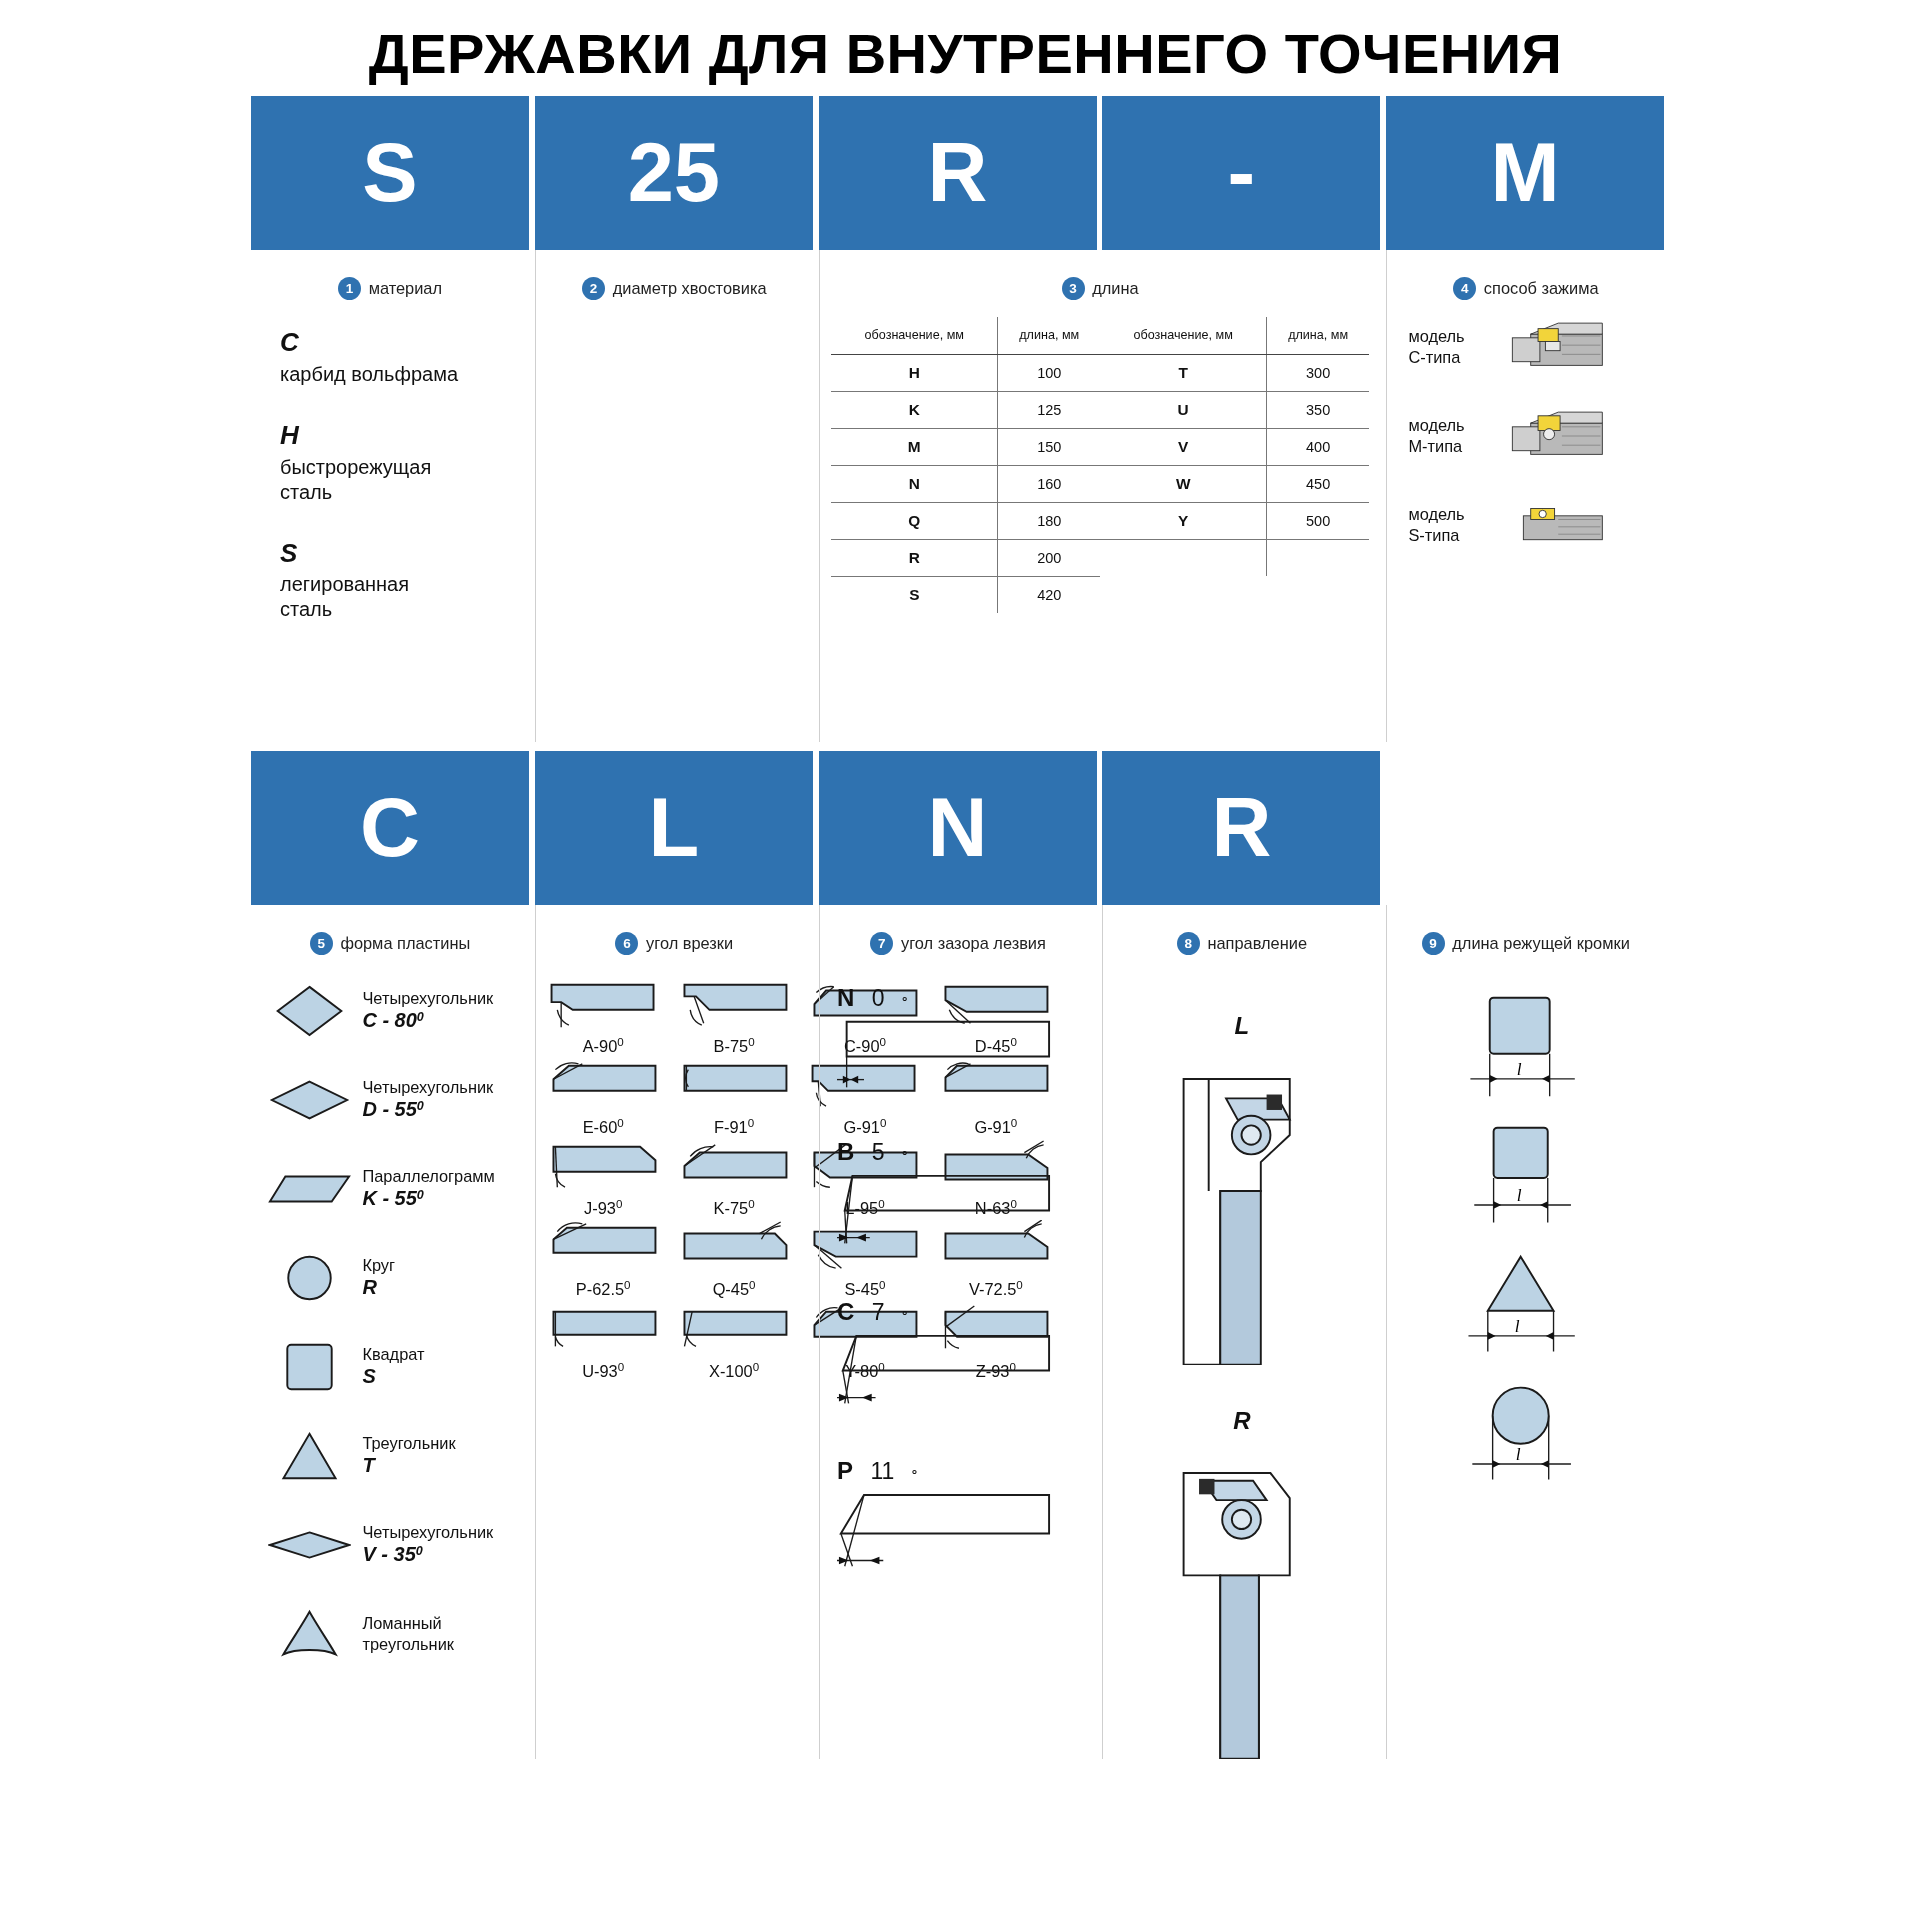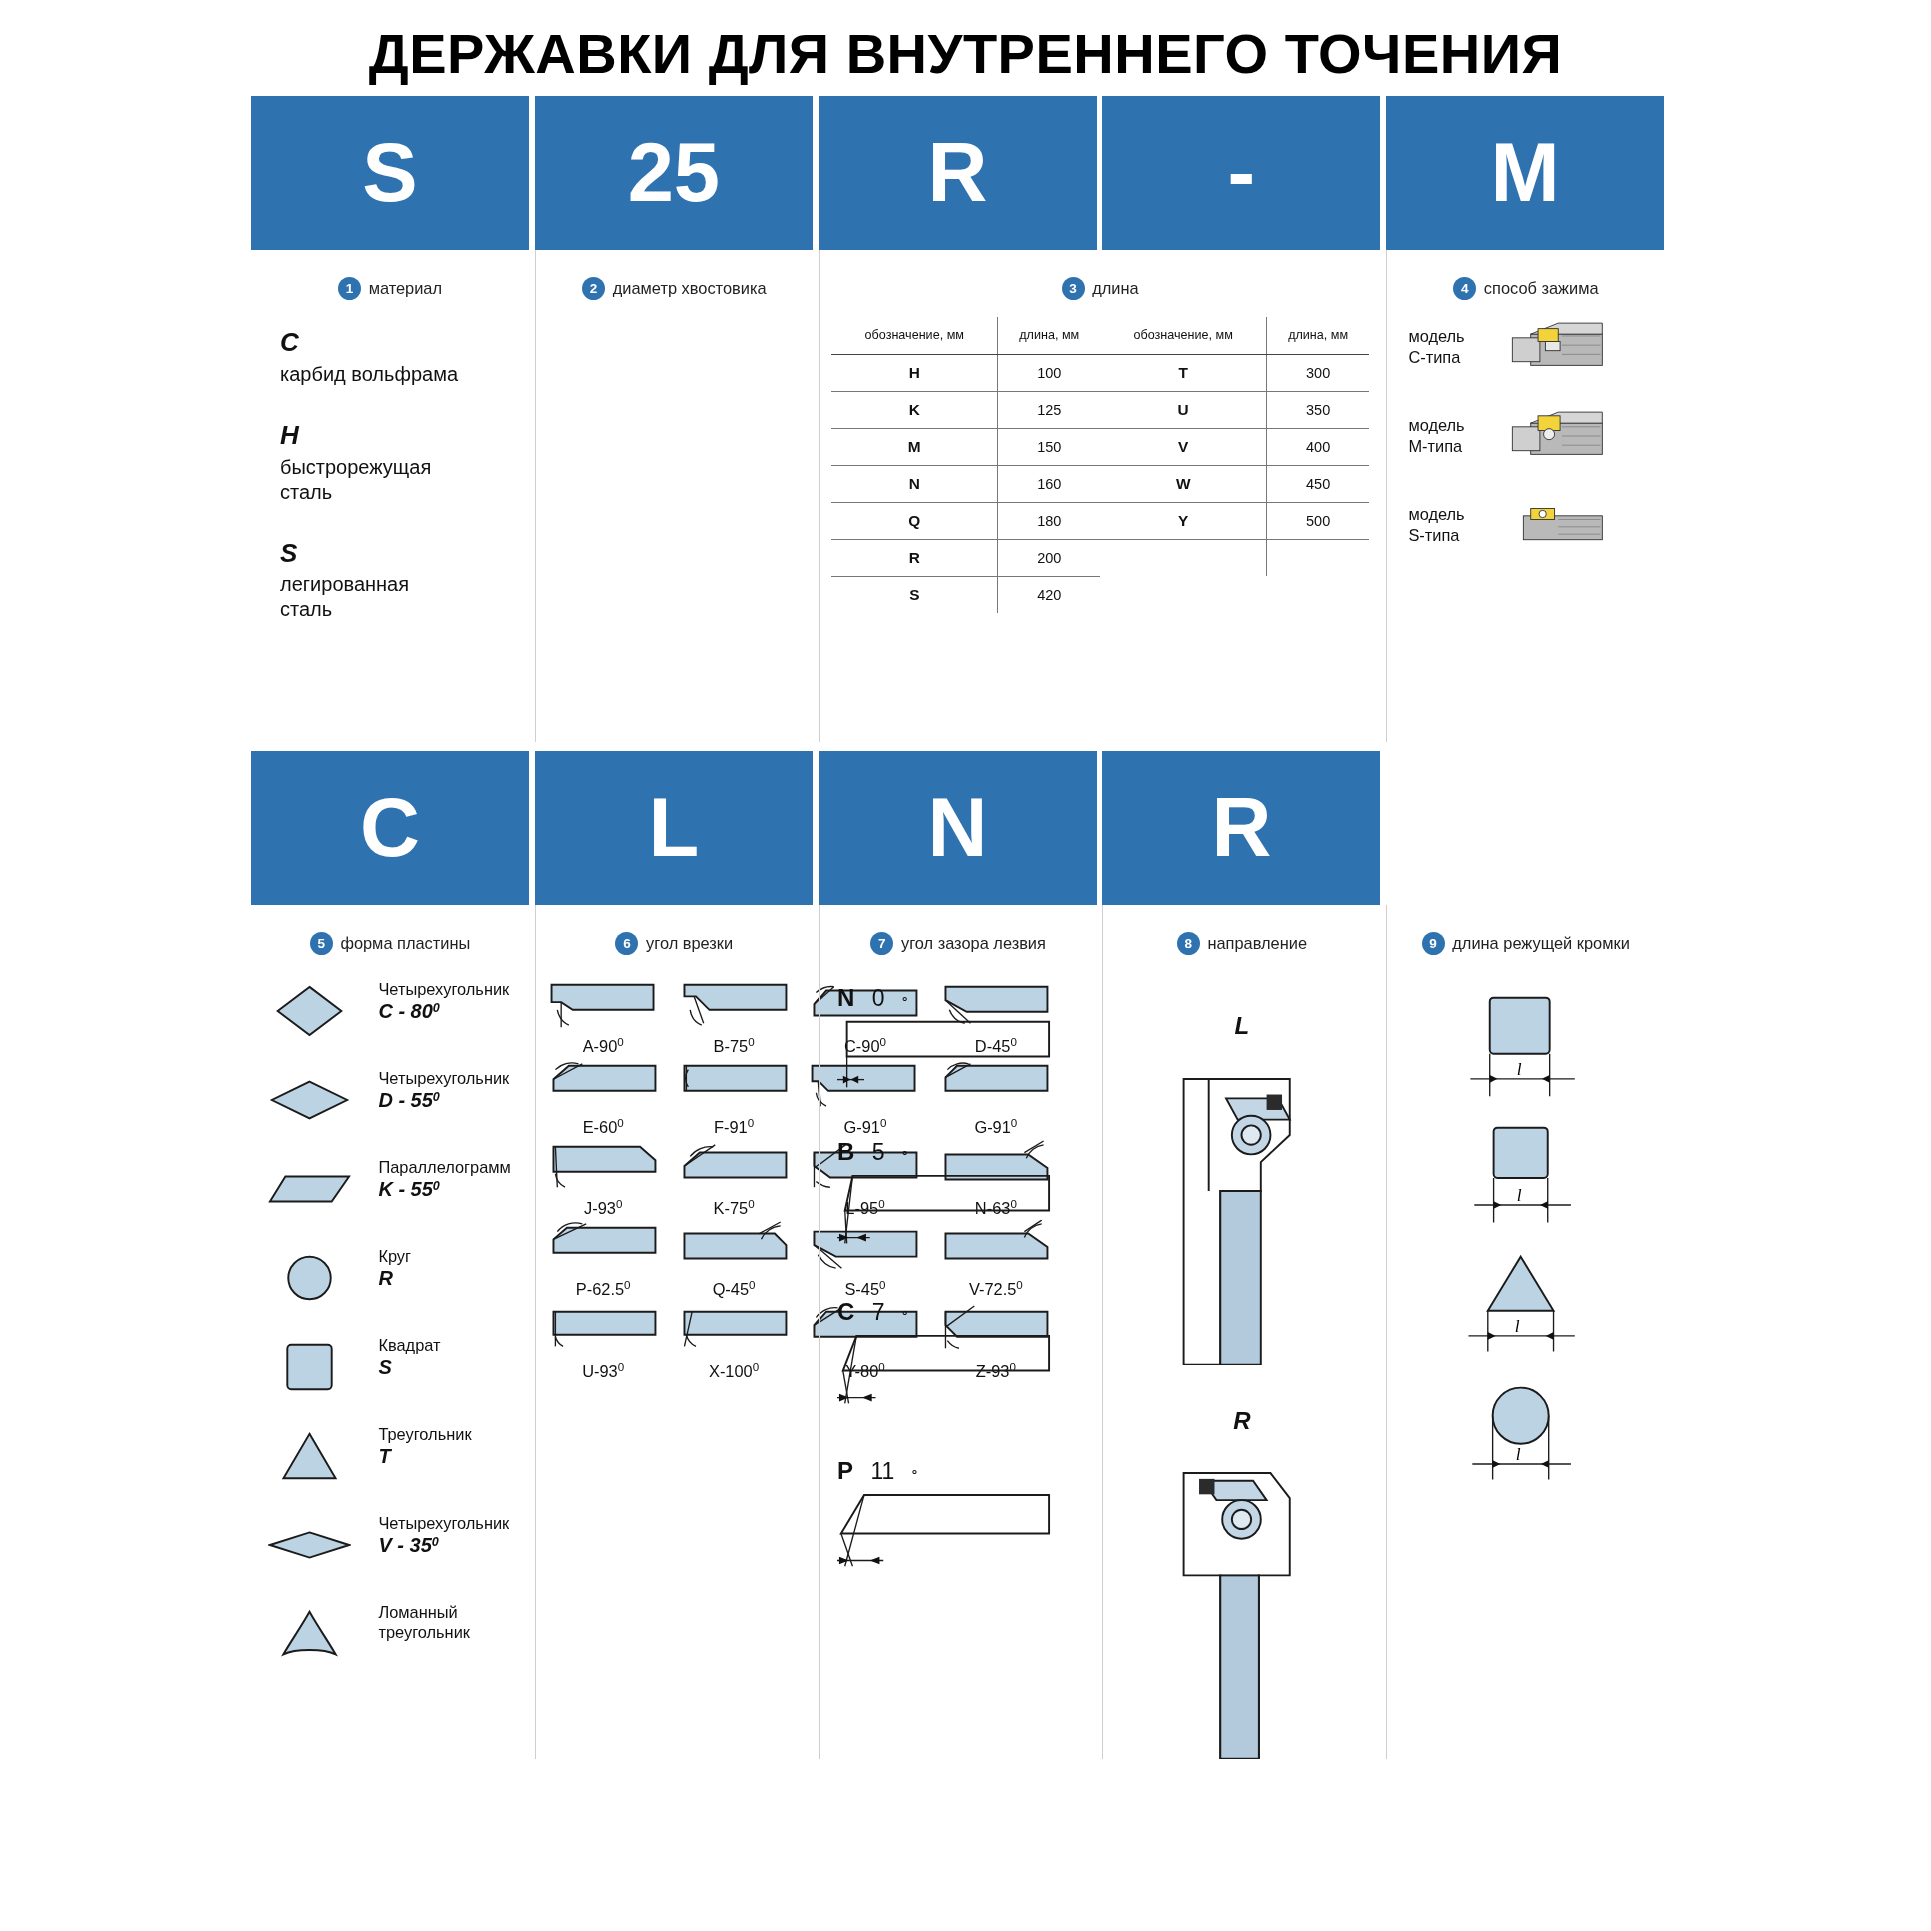--- a/index.html
+++ b/index.html
@@ -91,21 +91,21 @@
   .ltable .vsep { border-right:1px solid #777; }
   .ltable tr.empty td { border-bottom:none; }
 
   
   .clampitem { display:flex; align-items:center; gap:9.7px; padding:0 9.7px 29px 21px; }
   .clamplabel { font-size:16.4px; line-height:1.3; width:87px; }
   .clampimg { width:101px; height:60px; }
 
   
   .shapelist { padding:5.8px 0 0 17.4px; }
-  .shaperow { display:flex; align-items:flex-start; gap:27px; margin-bottom:25px; }
+  .shaperow { display:flex; align-items:center; gap:11px; margin-bottom:25px; }
   .shapefig { width:83px; height:64px; flex:0 0 auto; }
   .shapetxt { font-size:16.4px; line-height:1.25; }
   .shapetxt b { font-size:20px; font-style:italic; }
 
   
   .anglegrid { display:grid; grid-template-columns:1fr 1fr 1fr 1fr; gap:1.9px 3.9px; padding:3.9px 3.9px 0 3.9px; }
   .anglecell { text-align:center; }
   .anglecell svg { display:block; margin:0 auto; }
   .anglelabel { font-size:16.4px; margin-top:1.9px; }
 

